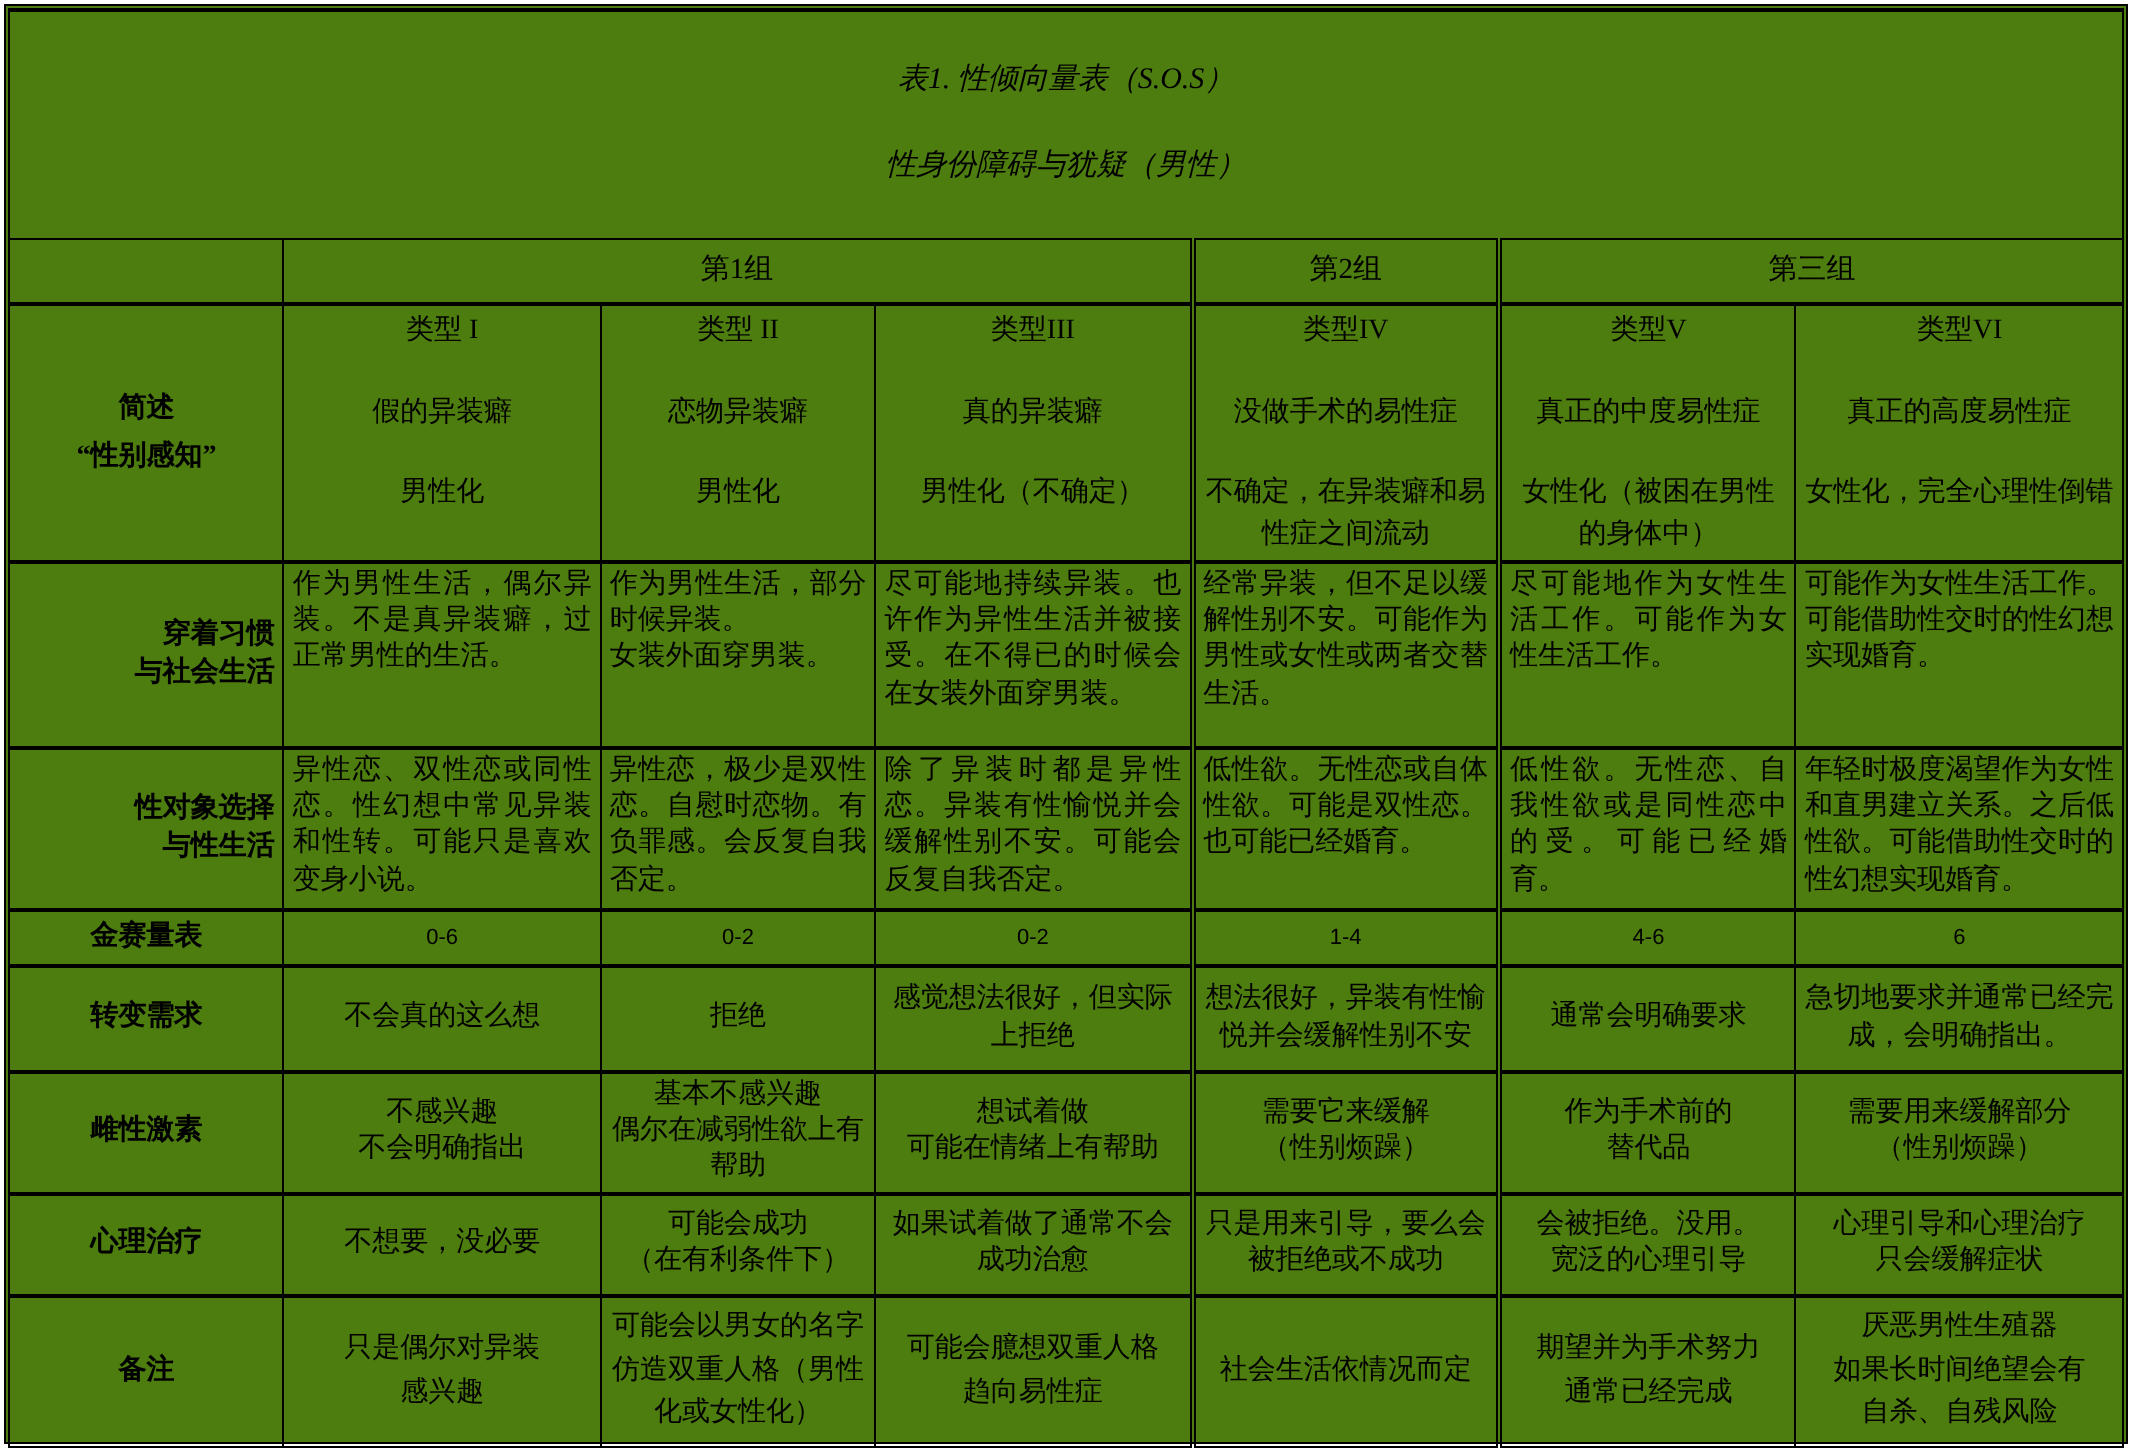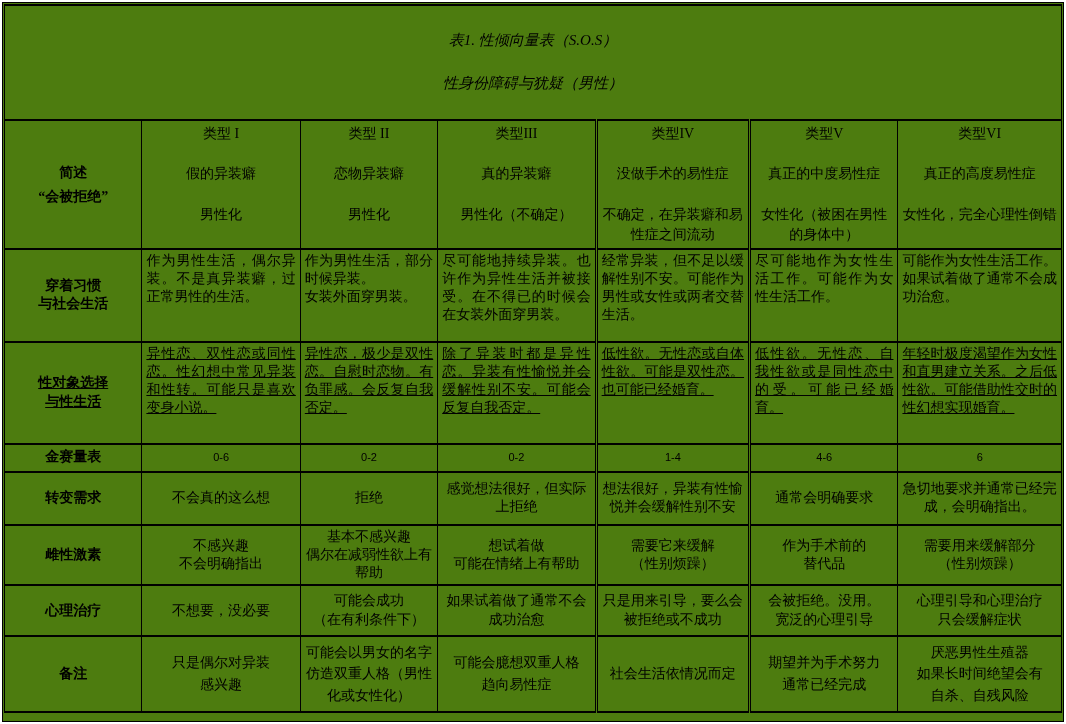--- a/index.html
+++ b/index.html
@@ -56,22 +56,22 @@
     border-bottom-width: 1px;
   }
   td.rlabel {
     font-weight: bold;
     line-height: 1.9;
     font-size: 14px;
   }
   tr.summary-row td { height: 113px; vertical-align: top; line-height: 1.45; padding-top: 3px; }
   tr.summary-row td.rlabel { vertical-align: middle; line-height: 1.7; }
   tr.r-dress td  { height: 93px;  vertical-align: top; text-align: justify; line-height: 1.3; }
-  tr.r-sexobj td { height: 102px; vertical-align: top; text-align: justify; line-height: 1.3; text-decoration: underline; }
-  tr.r-dress td.rlabel, tr.r-sexobj td.rlabel { vertical-align: middle; text-align: center; }
+  tr.r-sexobj td { height: 81px; vertical-align: top; text-align: justify; line-height: 1.3; }
+  tr.r-dress td.rlabel, tr.r-sexobj td.rlabel { vertical-align: middle; text-align: right; }
   tr.r-kinsey td { height: 28px; }
   tr.r-kinsey td.val { font-family: "Liberation Sans", "DejaVu Sans", sans-serif; font-size: 11px; }
   tr.r-change td  { height: 53px; }
   tr.r-hormone td { height: 50px; }
   tr.r-psycho td  { height: 51px; }
   tr.r-notes td   { height: 76px; line-height: 1.55; }
 </style>
 </head>
 <body>
 
@@ -88,24 +88,30 @@
     </colgroup>
 
     <tbody>
         <tr class="title-row">
       <td colspan="7">
         <div>表1. 性倾向量表（S.O.S）</div>
         <div>性身份障碍与犹疑（男性）</div>
       </td>
     </tr>
 
+    <tr class="group-row">
+      <td></td>
+      <td colspan="3">第1组</td>
+      <td class="grp">第2组</td>
+      <td class="grp" colspan="2">第三组</td>
+    </tr>
 
     <tr class="summary-row">
       <td class="rlabel">简述
-“会被拒绝”</td>
+“性别感知”</td>
       <td>类型 I
 
 假的异装癖
 
 男性化</td>
       <td>类型 II
 
 恋物异装癖
 
 男性化</td>
@@ -133,21 +139,21 @@
 
     <tr class="r-dress">
       <td class="rlabel">穿着习惯
 与社会生活</td>
       <td>作为男性生活，偶尔异装。不是真异装癖，过正常男性的生活。</td>
       <td>作为男性生活，部分时候异装。
 女装外面穿男装。</td>
       <td>尽可能地持续异装。也许作为异性生活并被接受。在不得已的时候会在女装外面穿男装。</td>
       <td class="grp">经常异装，但不足以缓解性别不安。可能作为男性或女性或两者交替生活。</td>
       <td class="grp">尽可能地作为女性生活工作。可能作为女性生活工作。</td>
-      <td>可能作为女性生活工作。如果试着做了通常不会成功治愈。</td>
+      <td>可能作为女性生活工作。可能借助性交时的性幻想实现婚育。</td>
     </tr>
 
     <tr class="r-sexobj">
       <td class="rlabel">性对象选择
 与性生活</td>
       <td>异性恋、双性恋或同性恋。性幻想中常见异装和性转。可能只是喜欢变身小说。</td>
       <td>异性恋，极少是双性恋。自慰时恋物。有负罪感。会反复自我否定。</td>
       <td>除了异装时都是异性恋。异装有性愉悦并会缓解性别不安。可能会反复自我否定。</td>
       <td class="grp">低性欲。无性恋或自体性欲。可能是双性恋。也可能已经婚育。</td>
       <td class="grp">低性欲。无性恋、自我性欲或是同性恋中的受。可能已经婚育。</td>

